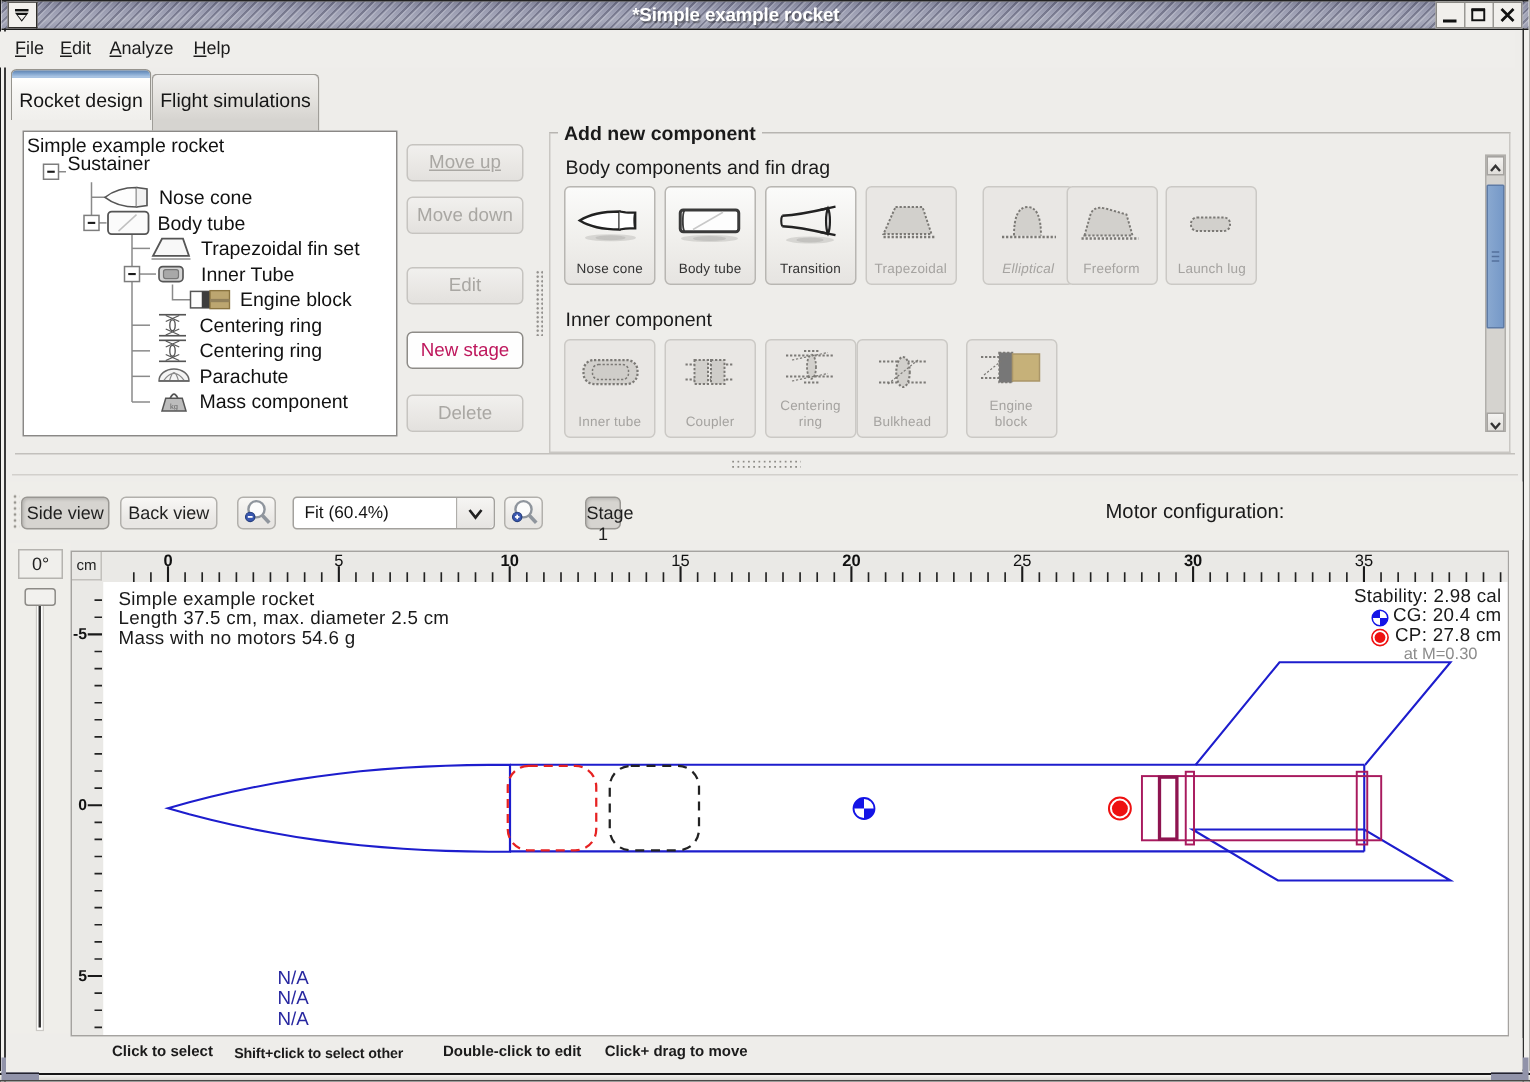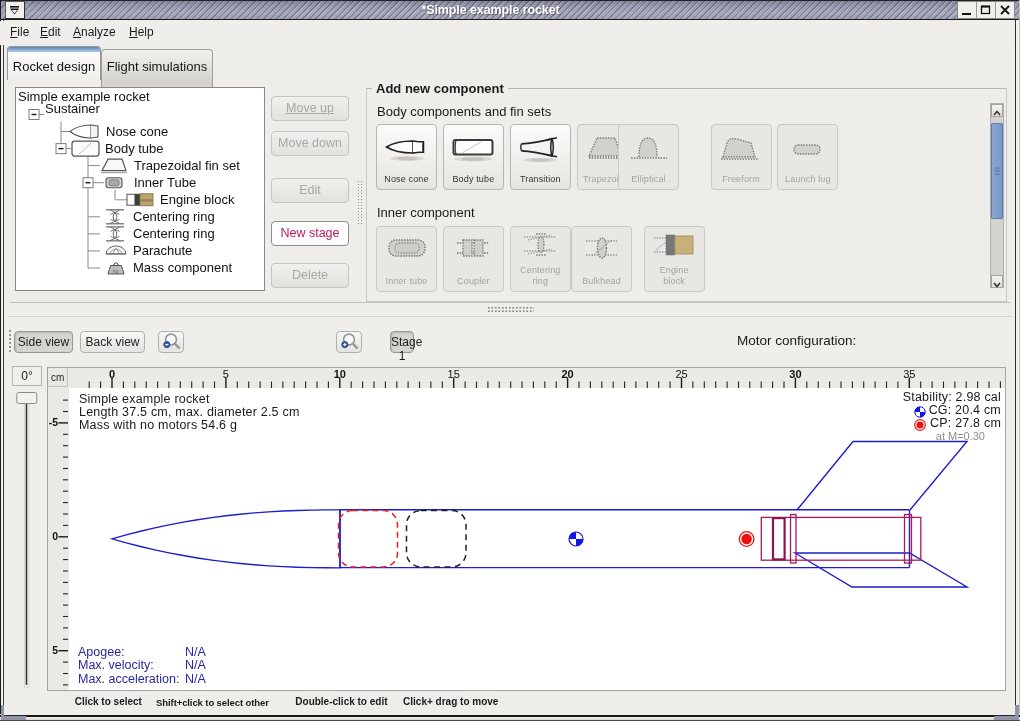--- a/index.html
+++ b/index.html
@@ -225,21 +225,21 @@
  <div class="gbtn dis" style="top:96px;text-decoration:underline;">Move up</div>
  <div class="gbtn dis" style="top:131px;">Move down</div>
  <div class="gbtn dis" style="top:178px;">Edit</div>
  <div class="gbtn lit" style="top:221px;">New stage</div>
  <div class="gbtn dis" style="top:263px;">Delete</div>
 </div>
 
 <div id="vsplit"></div>
 <div id="groupbox"></div>
 <div id="grouplabel">Add new component</div>
-<div class="seclabel" style="left:377px;top:104px;">Body components and fin sets</div>
+<div class="seclabel" style="left:377px;top:104px;">Body components and fin drag</div>
 <div class="seclabel" style="left:377px;top:205px;">Inner component</div>
 <div class="cbtn" style="left:376.0px;top:124px;">
     <svg width="48" height="34">
       <ellipse cx="24" cy="27.5" rx="17" ry="2.4" fill="rgba(90,88,84,0.17)"></ellipse>
       <ellipse cx="24" cy="27.5" rx="10" ry="1.7" fill="rgba(90,88,84,0.15)"></ellipse>
       <path d="M3.5 16 C9 12.5 19 10 30 10 L30 22 C19 22 9 19.5 3.5 16 Z" fill="#fff" stroke="#222" stroke-width="1.6"></path>
       <path d="M30 10 L34 10.6 C35 10.7 36 10.8 37 10.8 L40.5 10.8 L40.5 21.2 L37 21.2 C36 21.2 35 21.3 34 21.4 L30 22" fill="#fff" stroke="#222" stroke-width="1.5"></path>
       <path d="M40.5 10.8 C39.6 12.5 39.6 19.5 40.5 21.2" fill="none" stroke="#222" stroke-width="1.2"></path>
     </svg>
     <div class="cap">Nose cone</div>
@@ -267,21 +267,21 @@
   </div>
 <div class="cbtn dis" style="left:576.7px;top:124px;">
     <svg width="48" height="34">
       <g transform="translate(4,5)">
         <path d="M10 2 L28 2 L34 20 L2 20 Z" fill="#d2d0cc" stroke="#7b7975" stroke-width="1.3" stroke-dasharray="1.5,1.2"></path>
         <path d="M2 22 H36" stroke="#7b7975" stroke-width="1.6" stroke-dasharray="1.5,1.2"></path>
       </g>
     </svg>
     <div class="cap">Trapezoidal</div>
   </div>
-<div class="cbtn dis" style="left:618px;top:124px;">
+<div class="cbtn dis" style="left:655px;top:124px;font-style:italic;">
     <svg width="48" height="34">
       <g transform="translate(6,4)">
         <path d="M8 22 Q8 3 17 3 Q26 3 26 22" fill="#d2d0cc" stroke="#7b7975" stroke-width="1.3" stroke-dasharray="1.5,1.2"></path>
         <path d="M0 23 H36" stroke="#7b7975" stroke-width="1.6" stroke-dasharray="1.5,1.2"></path>
       </g>
     </svg>
     <div class="cap">Elliptical</div>
   </div>
 <div class="cbtn dis" style="left:710.5px;top:124px;">
     <svg width="48" height="34">
@@ -369,20 +369,27 @@
 <div id="toolbar">
  <div id="tgrip"></div>
  <div class="tbtn pressed" style="left:9px;width:59px;">Side view</div>
  <div class="tbtn" style="left:75px;width:65px;">Back view</div>
  <div class="tbtn" style="left:153px;width:26px;">
       <svg width="24" height="20" style="position:absolute;left:1px;top:0px;">
         <circle cx="11" cy="7.5" r="5.4" fill="#fcfcfc" stroke="#8f959d" stroke-width="1.6"></circle>
         <line x1="14.8" y1="11.5" x2="19.5" y2="16.5" stroke="#8f959d" stroke-width="2.4"></line>
         <circle cx="6.8" cy="12.6" r="3.1" fill="#3a57b0" stroke="#27407e" stroke-width="0.8"></circle>
         <line x1="5.2" y1="12.6" x2="8.4" y2="12.6" stroke="#fff" stroke-width="1.2"></line>
+      </svg>
+    </div>
+ <div class="combo" style="left:190px;width:135px;">
+      <span style="position:absolute;left:7px;top:4px;font-size:11.5px;">Fit (60.4%)</span>
+   <div style="position:absolute;right:0;top:0;width:24px;height:20px;border-left:1px solid #b0aeaa;border-radius:0 3px 3px 0;background:linear-gradient(180deg,#f6f5f3,#e6e4e1);"></div>
+   <svg style="position:absolute;right:6px;top:6px;" width="12" height="9">
+        <path d="M2 2 L6 7 L10 2" fill="none" stroke="#222" stroke-width="1.8"></path>
       </svg>
     </div>
  <div class="tbtn" style="left:331px;width:26px;">
       <svg width="24" height="20" style="position:absolute;left:1px;top:0px;">
         <circle cx="11" cy="7.5" r="5.4" fill="#fcfcfc" stroke="#8f959d" stroke-width="1.6"></circle>
         <line x1="14.8" y1="11.5" x2="19.5" y2="16.5" stroke="#8f959d" stroke-width="2.4"></line>
         <circle cx="6.8" cy="12.6" r="3.1" fill="#3a57b0" stroke="#27407e" stroke-width="0.8"></circle>
         <line x1="5.3" y1="12.6" x2="8.3" y2="12.6" stroke="#fff" stroke-width="1.1"></line>
         <line x1="6.8" y1="11.1" x2="6.8" y2="14.1" stroke="#fff" stroke-width="1.1"></line>
       </svg>
@@ -553,21 +560,20 @@
 <div class="abs" style="right:20px;top:42px;font-size:11px;color:#8c8c8c;">at M=0.30</div>
 <svg class="abs" style="left:845px;top:17.5px" width="13" height="13">
         <circle cx="6" cy="6" r="5.2" fill="#fff" stroke="#1414e6" stroke-width="1"></circle>
         <path d="M6 6 L6 0.8 A5.2 5.2 0 0 0 0.8 6 Z" fill="#1414e6"></path>
         <path d="M6 6 L6 11.2 A5.2 5.2 0 0 0 11.2 6 Z" fill="#1414e6"></path>
       </svg>
 <svg class="abs" style="left:845px;top:30.5px" width="13" height="13">
         <circle cx="6" cy="6" r="5.4" fill="none" stroke="#ee1111" stroke-width="1.1"></circle>
         <circle cx="6" cy="6" r="3.6" fill="#ee1111"></circle>
       </svg>
-<div class="abs" style="left:9px;top:257.79999999999995px;font-size:12.5px;color:#2828a0;line-height:13.4px;">Apogee:<br>Max. velocity:<br>Max. acceleration:</div>
 <div class="abs" style="left:116px;top:257.79999999999995px;font-size:12.5px;color:#2828a0;line-height:13.4px;">N/A<br>N/A<br>N/A</div>
 </div>
 </div>
 
 <div id="statusbar">
  <span style="position:absolute;left:69.7px;top:4px;">Click to select</span>
  <span style="position:absolute;left:151.1px;top:4.5px;font-size:9.5px;letter-spacing:-0.1px;">Shift+click to select other</span>
  <span style="position:absolute;left:290.3px;top:4px;">Double-click to edit</span>
  <span style="position:absolute;left:398.1px;top:4px;">Click+ drag to move</span>
 </div>

